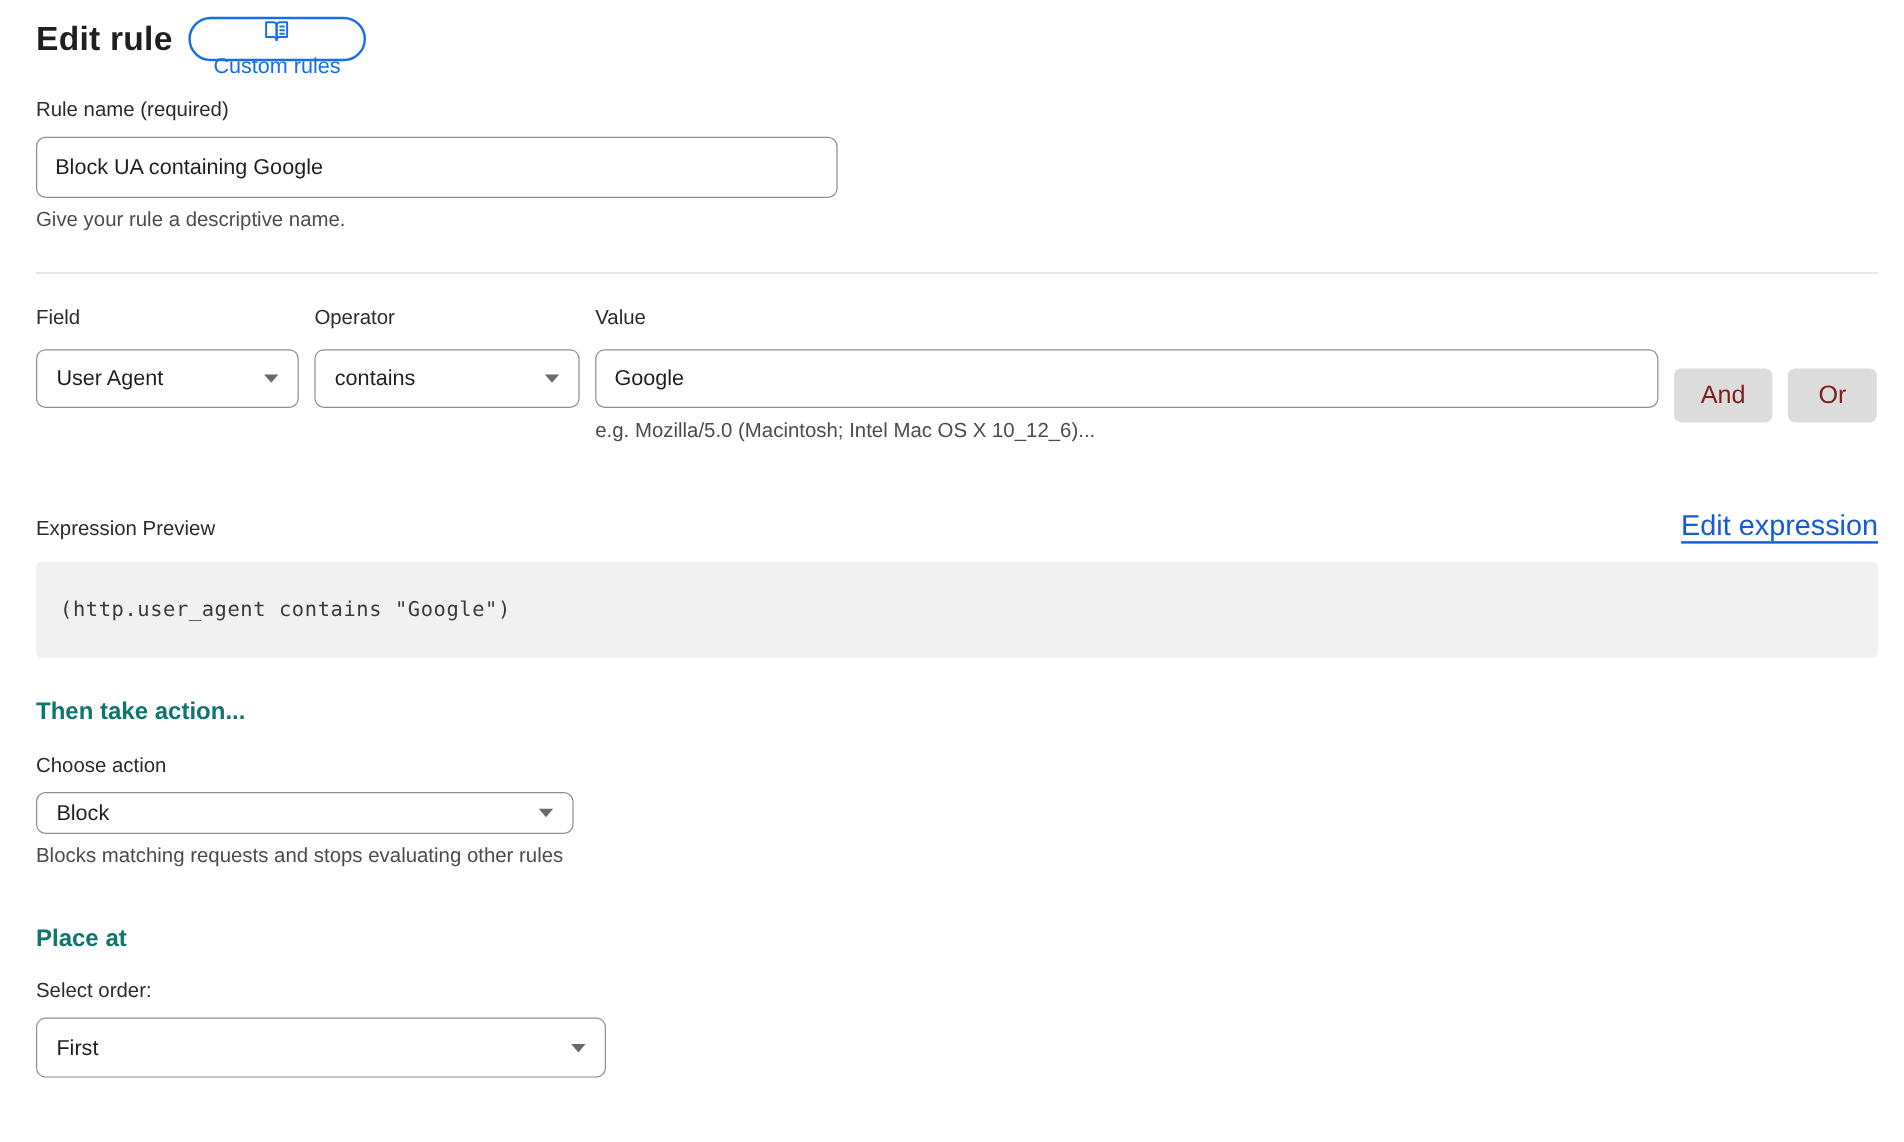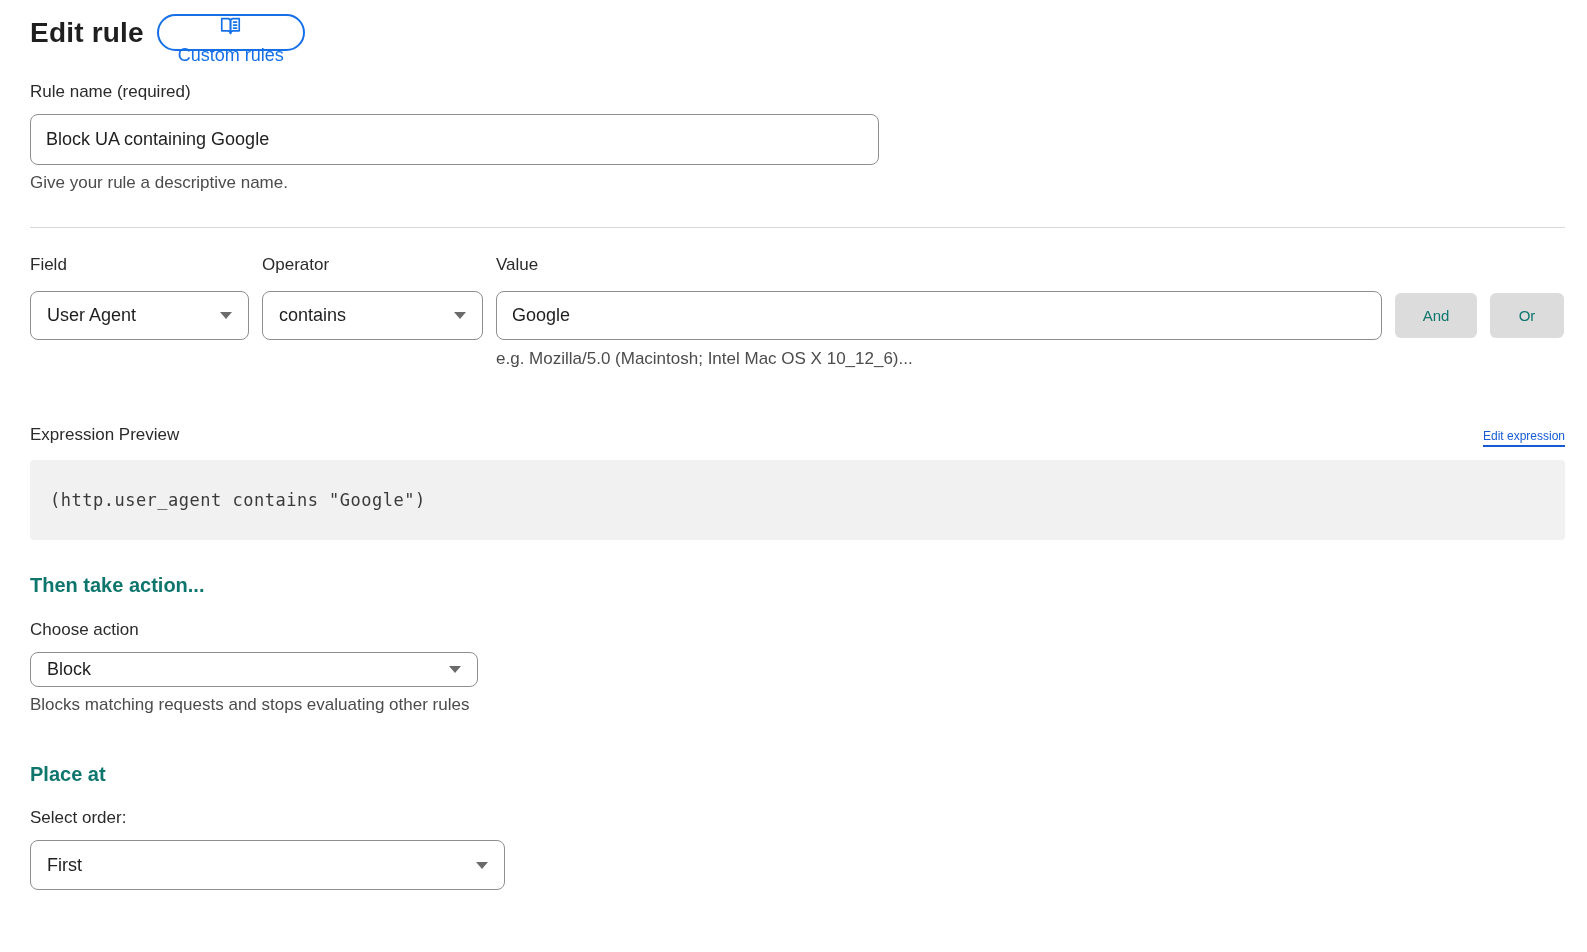--- a/index.html
+++ b/index.html
@@ -27,21 +27,21 @@
   
   .field-label { font-size: 17px; color: #2b2b2b; margin-bottom: 12px; }
   .helper { font-size: 17px; color: #4c4c4c; }
 
   .section-rule-name { margin-top: 31px; }
   .text-input {
     height: 51px; border: 1px solid #8e8e8e; border-radius: 8px;
     font-size: 18px; font-family: inherit; color: #1f1f1f;
     padding: 0 15px; background: #fff; width: 100%;
   }
-  .rule-name-input { width: 849px; display: block; }
+  .rule-name-input { width: 668px; display: block; }
   .rule-name-help { margin-top: 8px; }
 
   .divider { border: none; border-top: 1px solid #d8d8d8; margin-top: 34px; }
 
   
   .condition-grid {
     margin-top: 27px;
     display: grid;
     grid-template-columns: 219px 221px 886px 82px 74px;
     column-gap: 13px;
@@ -54,30 +54,30 @@
     cursor: pointer;
   }
   .caret {
     width: 0; height: 0;
     border-left: 6px solid transparent; border-right: 6px solid transparent;
     border-top: 7px solid #6b6b6b;
   }
   .value-input { height: 49px; }
   .value-help { margin-top: 9px; }
   .gray-btn {
-    height: 45px; margin-top: 2px; width: 100%;
+    height: 45px; margin-top: 16px; width: 100%;
     background: #dcdcdc; border: none; border-radius: 6px;
-    font-size: 15px; color: #0f766e; font-family: inherit; cursor: pointer;
+    font-size: 21px; color: #7f1d1d; font-family: inherit; cursor: pointer;
   }
 
   
   .expr-row { margin-top: 56px; display: flex; align-items: baseline; justify-content: space-between; }
   .expr-label { font-size: 17px; color: #2b2b2b; }
   .expr-link {
-    font-size: 12px; color: #155bd4; text-decoration: underline;
+    font-size: 24px; color: #155bd4; text-decoration: underline;
     text-decoration-thickness: 2px; text-underline-offset: 5px; cursor: pointer;
   }
   .code-box {
     margin-top: 15px; height: 80px; background: #f1f1f1; border-radius: 4px;
     display: flex; align-items: center; padding: 0 20px;
   }
   .code-text {
     font-family: "DejaVu Sans Mono", "Liberation Mono", monospace;
     font-size: 17px; color: #3a3a3a; letter-spacing: 0.5px;
   }

